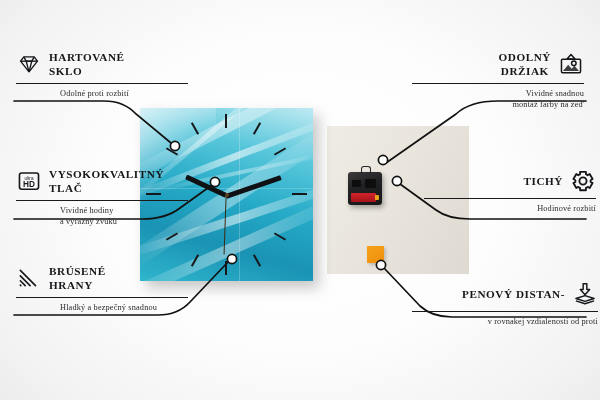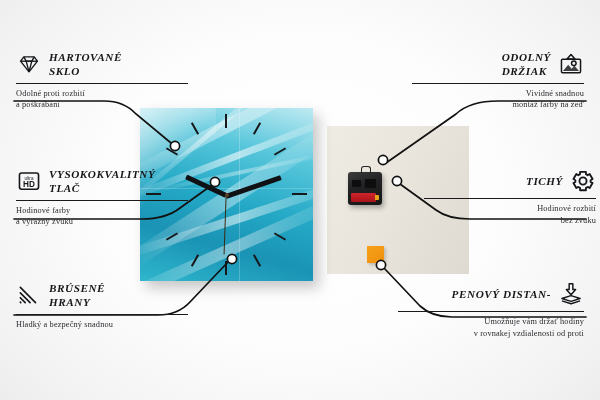--- a/index.html
+++ b/index.html
@@ -17,41 +17,41 @@
   #wires{position:absolute;inset:0;width:600px;height:400px;pointer-events:none;}
 
   
   .feat{position:absolute;width:172px;}
   .feat .head{display:flex;align-items:center;gap:7px;}
   .feat.left .head{justify-content:flex-start;}
   .feat.right .head{justify-content:flex-end;}
   .ttl{
     font-family:"Liberation Serif", serif;
     font-weight:700;font-size:11.2px;letter-spacing:.55px;
-    color:#15171a;line-height:1.28;text-transform:uppercase;font-style:italic;
+    color:#15171a;line-height:1.28;text-transform:uppercase;
   }
   .feat.left .ttl{text-align:left;}
-  .feat.right .ttl{text-align:left;}
+  .feat.right .ttl{text-align:center;}
   .rule{height:1px;background:#1a1a1a;margin:4px 0 4px 0;width:100%;}
   .desc{
     font-family:"Liberation Serif", serif;
-    font-size:8.3px;line-height:1.42;color:#2a2c30;letter-spacing:.15px;
+    font-size:8.3px;line-height:1.42;color:#2a2c30;letter-spacing:.15px;margin-left:44px;
   }
   .feat.left .desc{text-align:left;}
   .feat.right .desc{text-align:right;}
   .ico{width:26px;height:26px;flex:0 0 26px;display:block;}
 
   
   #f-glass{left:16px;top:50px;}
   #f-print{left:16px;top:167px;}
-  #f-edge {left:16px;top:281px;}
+  #f-edge {left:16px;top:264px;}
   
   #f-hold {left:412px;top:50px;}
   #f-mech {left:424px;top:168px;}
-  #f-foam {left:398px;top:281px;width:186px;}
+  #f-foam {left:412px;top:281px;width:186px;}
 
   
   #scene{position:absolute;left:0;top:0;width:600px;height:400px;}
   #wallpaper{
     position:absolute;left:327px;top:126px;width:142px;height:148px;
     background:linear-gradient(118deg,#efece4 0%,#e9e5dc 45%,#dedad1 100%);
   }
   #clock{
     position:absolute;left:140px;top:108px;width:173px;height:173px;
     box-shadow:6px 7px 13px rgba(0,0,0,.22);
@@ -165,39 +165,38 @@
         </g>
       </svg>
       <div class="ttl">
         <div>HARTOVANÉ</div>
         <div>SKLO</div>
       </div>
     </div>
     <div class="rule"></div>
     <div class="desc">
       <div>Odolné proti rozbití</div>
-      <div>a poškrábání</div>
     </div>
   </div>
 
   <div class="feat left" id="f-print">
     <div class="head">
       <svg class="ico" viewBox="0 0 24 24">
         <rect x="3.2" y="4.6" width="17.6" height="15" rx="2" fill="none" stroke="#15171a" stroke-width="1.5"></rect>
         <text x="12" y="11.4" text-anchor="middle" font-family="Liberation Sans, sans-serif" font-size="4.2" fill="#15171a">ultra</text>
         <text x="12" y="17.2" text-anchor="middle" font-family="Liberation Sans, sans-serif" font-size="7.6" font-weight="bold" fill="#15171a">HD</text>
       </svg>
       <div class="ttl">
         <div>VYSOKOKVALITNÝ</div>
         <div>TLAČ</div>
       </div>
     </div>
     <div class="rule"></div>
     <div class="desc">
-      <div>Hodinové farby</div>
+      <div>Vividné hodiny</div>
       <div>a výrazný zvuku</div>
     </div>
   </div>
 
   <div class="feat left" id="f-edge">
     <div class="head">
       <svg class="ico" viewBox="0 0 24 24">
         <g stroke="#15171a" stroke-width="1.5" stroke-linecap="round">
           <path d="M4,5 L18,19"></path>
             <path d="M4,10 L13,19"></path>
@@ -246,37 +245,35 @@
       <svg class="ico" viewBox="0 0 24 24">
         <g fill="none" stroke="#15171a" stroke-width="1.7" stroke-linejoin="round" stroke-linecap="round">
           <path d="M9.3,3.6 h5.4 v2.1 a6.6,6.6 0 0 1 1.6,0.95 l1.85,-1.05 2.7,4.6 -1.85,1.05 a6.6,6.6 0 0 1 0,1.6 l1.85,1.05 -2.7,4.6 -1.85,-1.05 a6.6,6.6 0 0 1 -1.6,0.95 v2.1 h-5.4 v-2.1 a6.6,6.6 0 0 1 -1.6,-0.95 l-1.85,1.05 -2.7,-4.6 1.85,-1.05 a6.6,6.6 0 0 1 0,-1.6 L3.15,10.2 5.85,5.6 7.7,6.65 a6.6,6.6 0 0 1 1.6,-0.95 Z"></path>
           <circle cx="12" cy="12" r="3.3"></circle>
         </g>
       </svg>
     </div>
     <div class="rule"></div>
     <div class="desc">
       <div>Hodinové rozbití</div>
-      <div>bez zvuku</div>
     </div>
   </div>
 
   <div class="feat right" id="f-foam">
     <div class="head">
       <div class="ttl">
         <div>PENOVÝ DISTAN-</div>
       </div>
       <svg class="ico" viewBox="0 0 24 24">
         <g fill="none" stroke="#15171a" stroke-width="1.35" stroke-linejoin="round">
           <path d="M10.3,2.6 h3.4 v5.3 h2.6 L12,12.6 7.7,7.9 h2.6 Z"></path>
           <path d="M12,13.5 L20.4,16.1 L12,18.8 L3.6,16.1 Z"></path>
           <path d="M3.6,18.3 L12,21 L20.4,18.3"></path>
         </g>
       </svg>
     </div>
     <div class="rule"></div>
     <div class="desc">
-      <div>Umožňuje vám držať hodiny</div>
       <div>v rovnakej vzdialenosti od proti</div>
     </div>
   </div>
 
 </div>
 
 </body></html>

